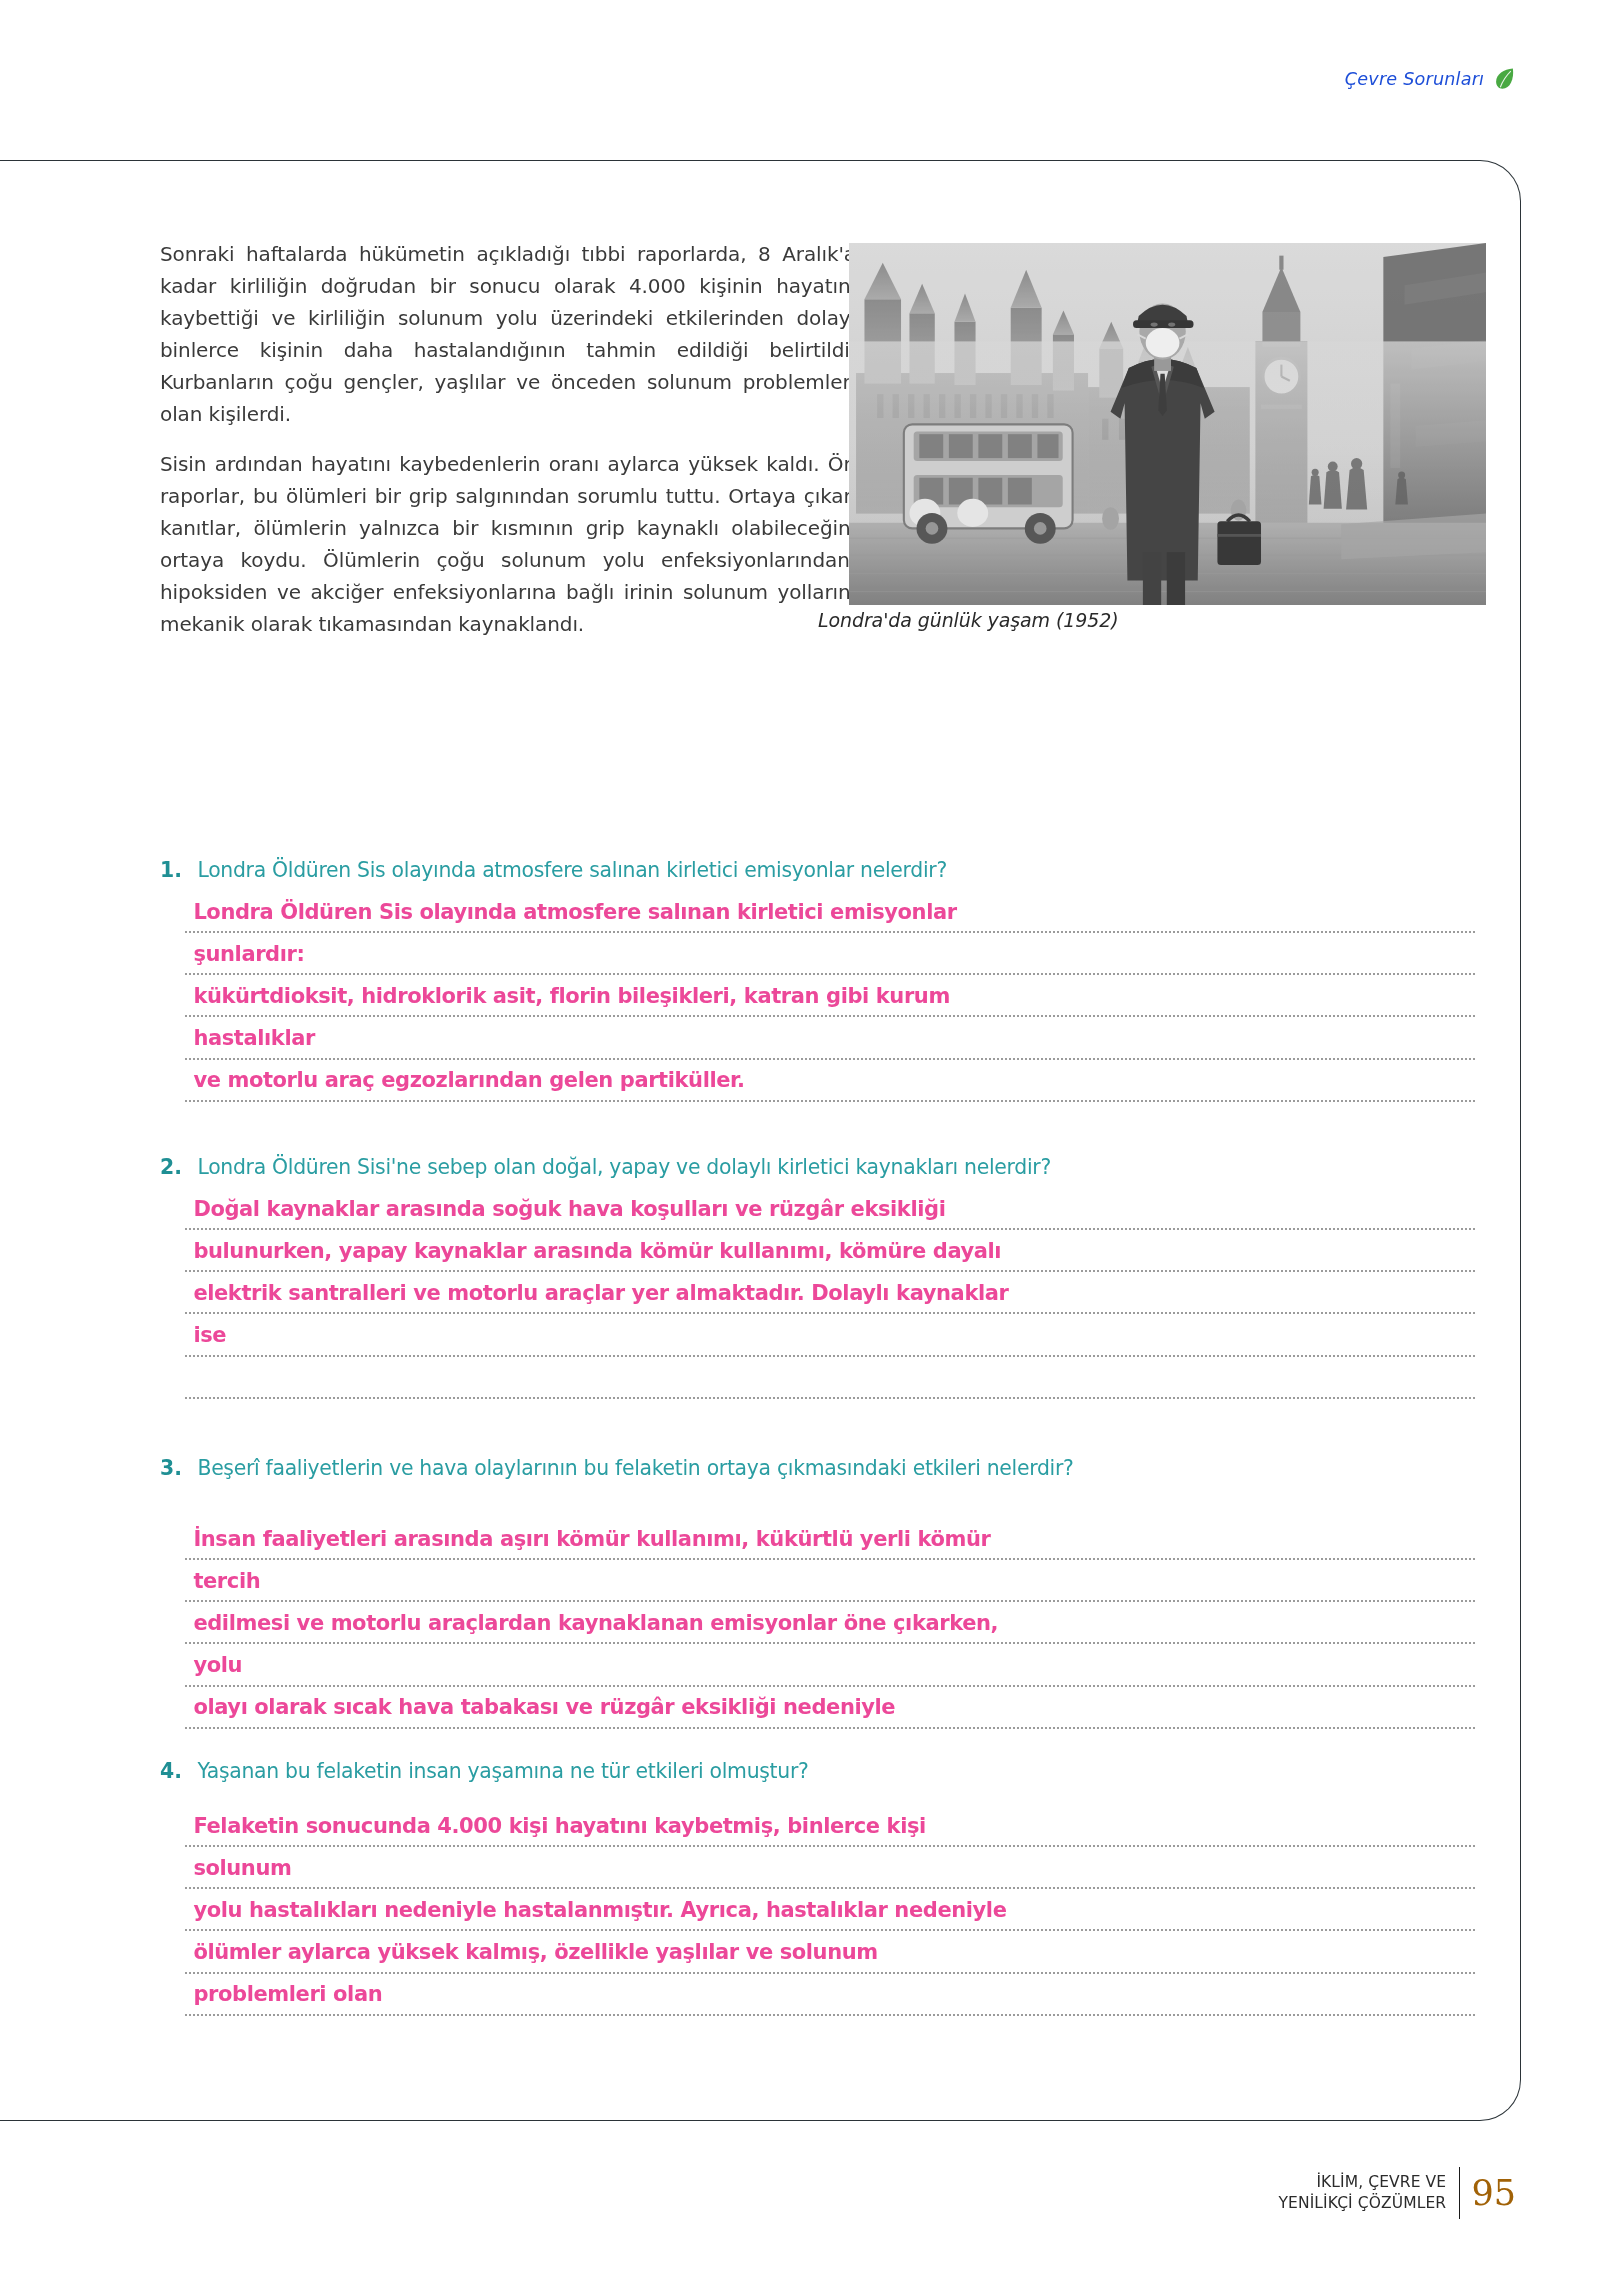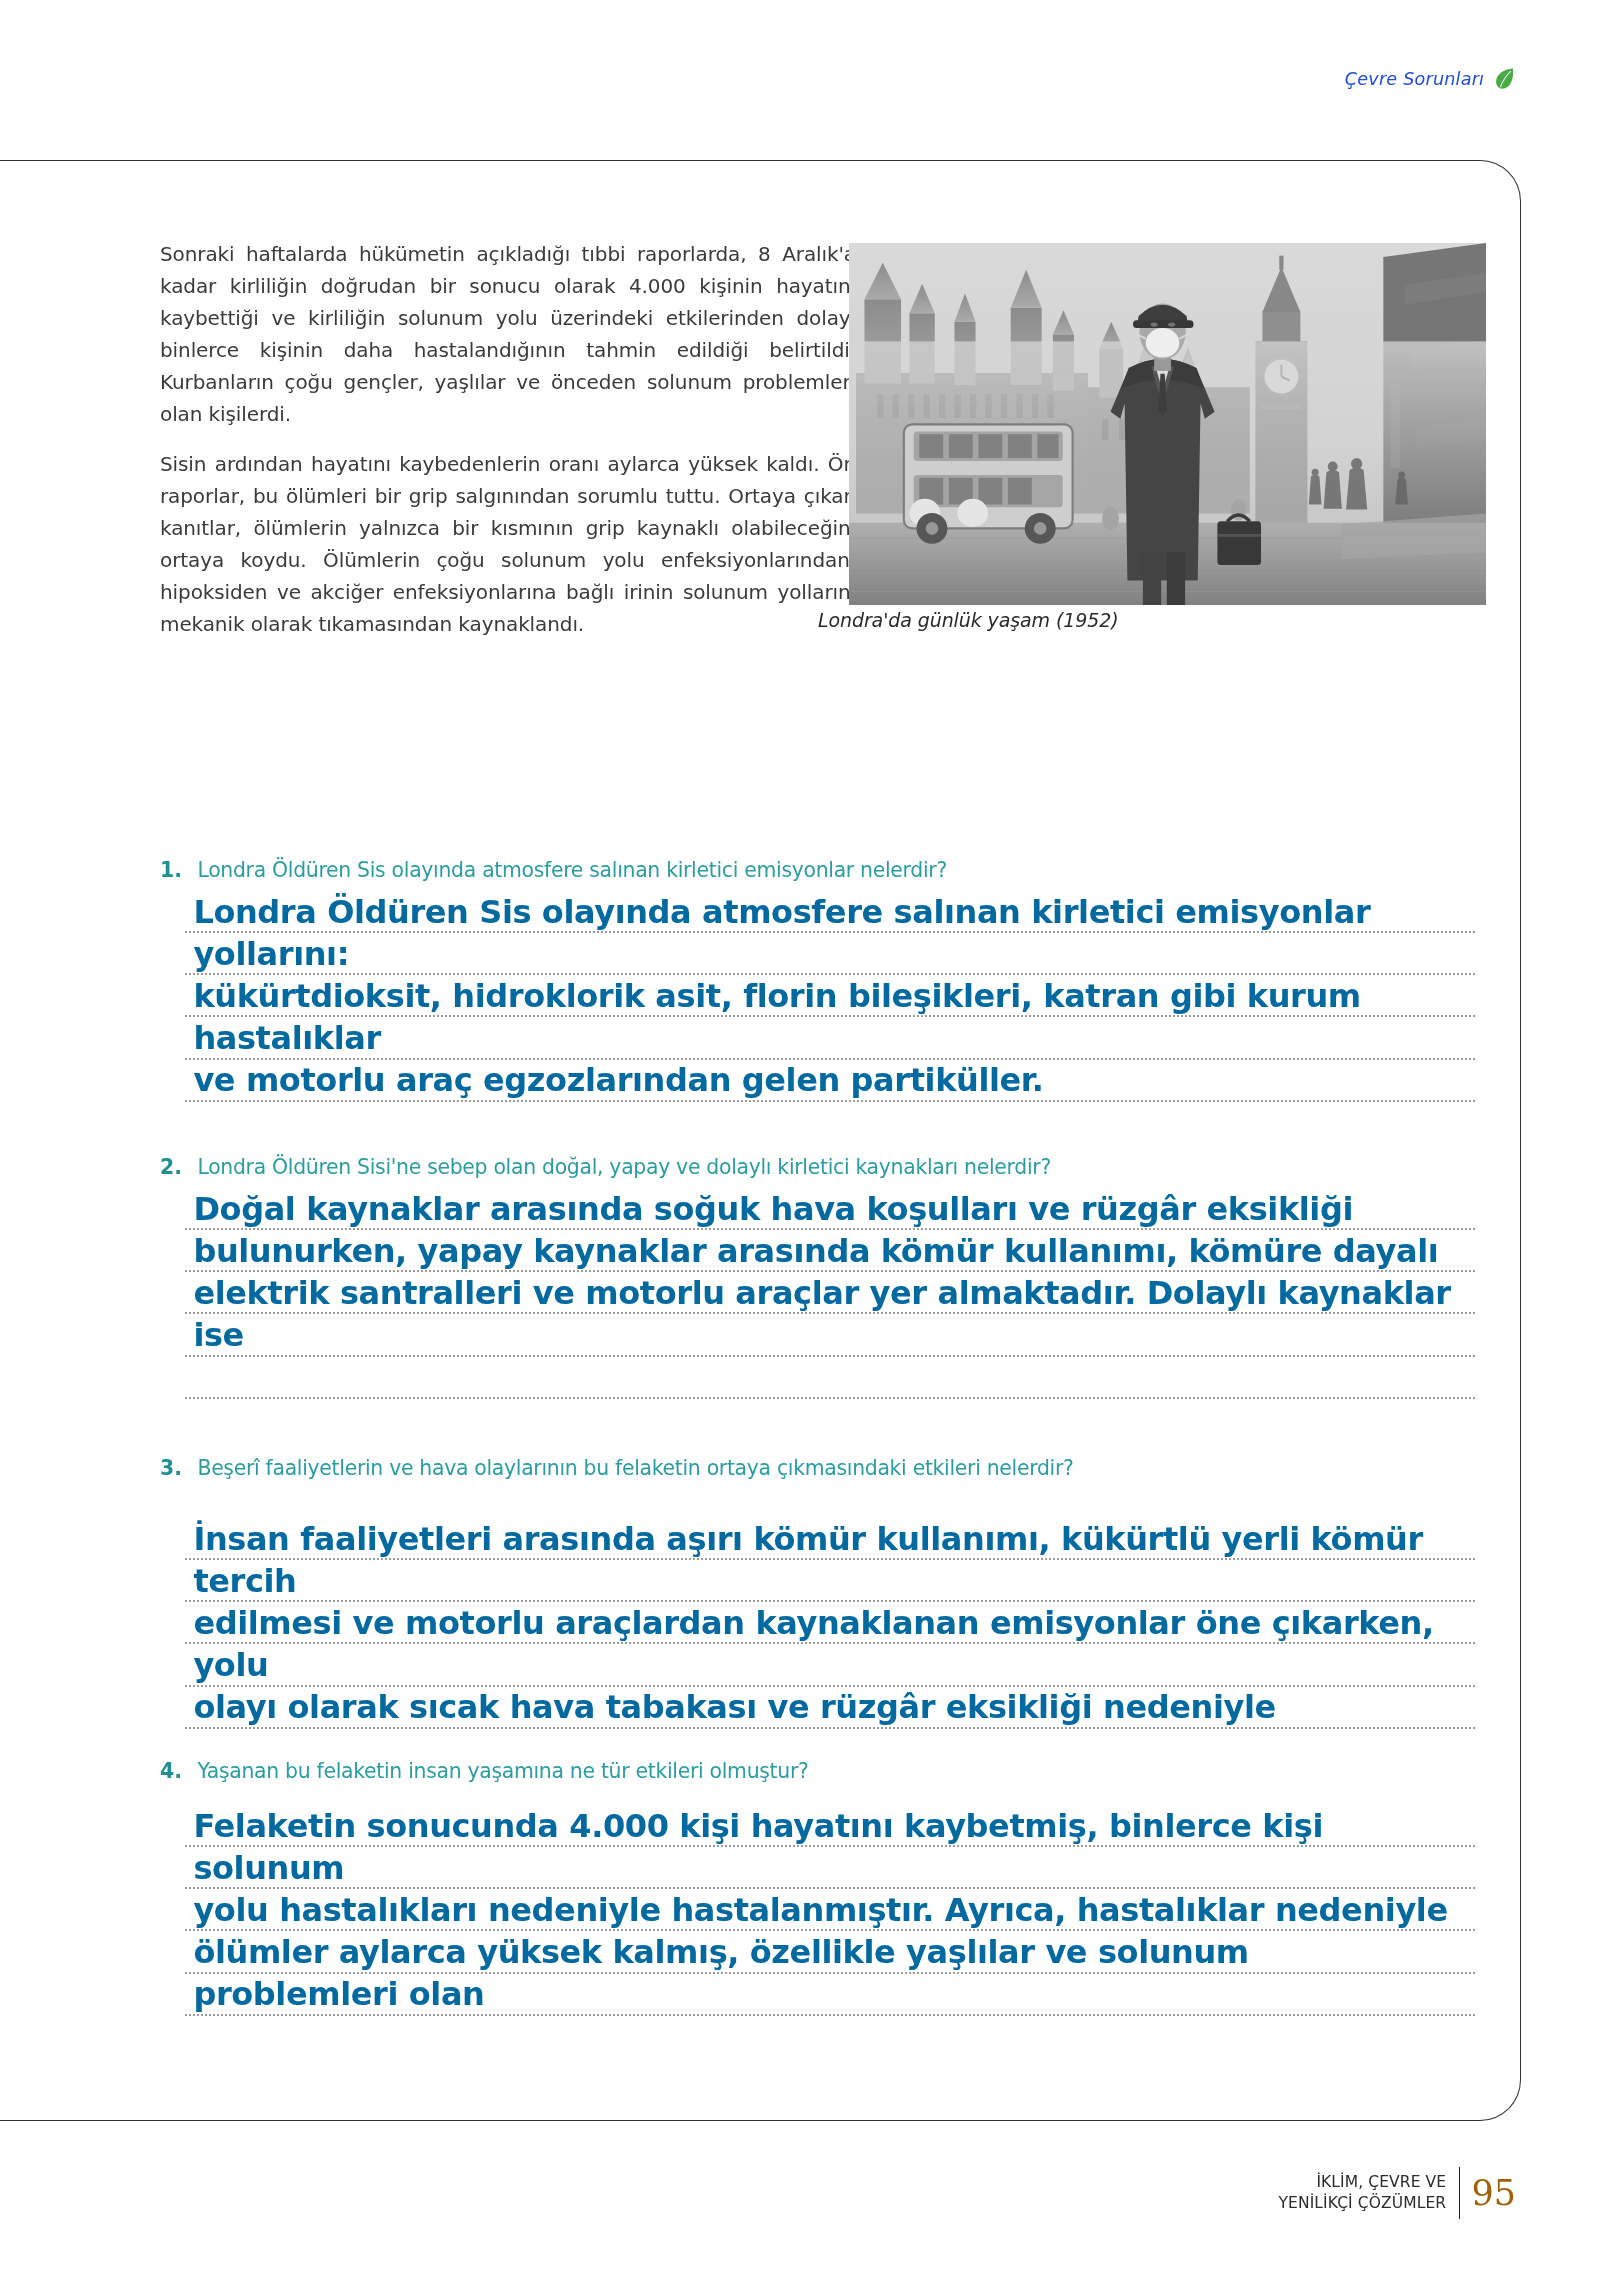--- a/index.html
+++ b/index.html
@@ -82,23 +82,23 @@
   .answer-area{ position:relative; margin-top:7px; margin-left:25px; }
   .ans-line{
     height:42px;
     border-bottom:2.1px dotted #9b9b9b;
     box-sizing:border-box;
   }
   .ans-text{
     position:relative;
     font-family:"DejaVu Sans", sans-serif;
     font-weight:bold;
-    font-size:32px;
+    font-size:21px;
     line-height:42px;
-    color:#0369a1;
+    color:#ec4899;
     letter-spacing:-0.4px;
     white-space:nowrap;
     padding-left:8.4px;
   }
   .clip-box{ overflow:hidden; position:relative; }
 
   
   .footer{
     position:absolute; right:104px; bottom:65px;
     display:flex; align-items:center; gap:0;
@@ -310,21 +310,21 @@
     <span class="q-num">1.</span>
     <span class="q-text">Londra Öldüren Sis olayında atmosfere salınan kirletici emisyonlar nelerdir?</span>
   </div>
   <div class="answer-area clip-box" style="height:217px;">
     <div class="ans-line" style="position:absolute;top:0;left:0;right:0;"></div>
     <div class="ans-line" style="position:absolute;top:42px;left:0;right:0;"></div>
     <div class="ans-line" style="position:absolute;top:84px;left:0;right:0;"></div>
     <div class="ans-line" style="position:absolute;top:127px;left:0;right:0;"></div>
     <div class="ans-line" style="position:absolute;top:169px;left:0;right:0;"></div>
     <div class="ans-text">Londra Öldüren Sis olayında atmosfere salınan kirletici emisyonlar</div>
-    <div class="ans-text">yollarını:</div>
+    <div class="ans-text">şunlardır:</div>
     <div class="ans-text">kükürtdioksit, hidroklorik asit, florin bileşikleri, katran gibi kurum</div>
     <div class="ans-text">hastalıklar</div>
     <div class="ans-text">ve motorlu araç egzozlarından gelen partiküller.</div>
   </div>
 </div>
 
 <div class="qa-block" id="qa-2" style="top:1153px;">
   <div class="q-row">
     <span class="q-num">2.</span>
     <span class="q-text">Londra Öldüren Sisi'ne sebep olan doğal, yapay ve dolaylı kirletici kaynakları nelerdir?</span>

